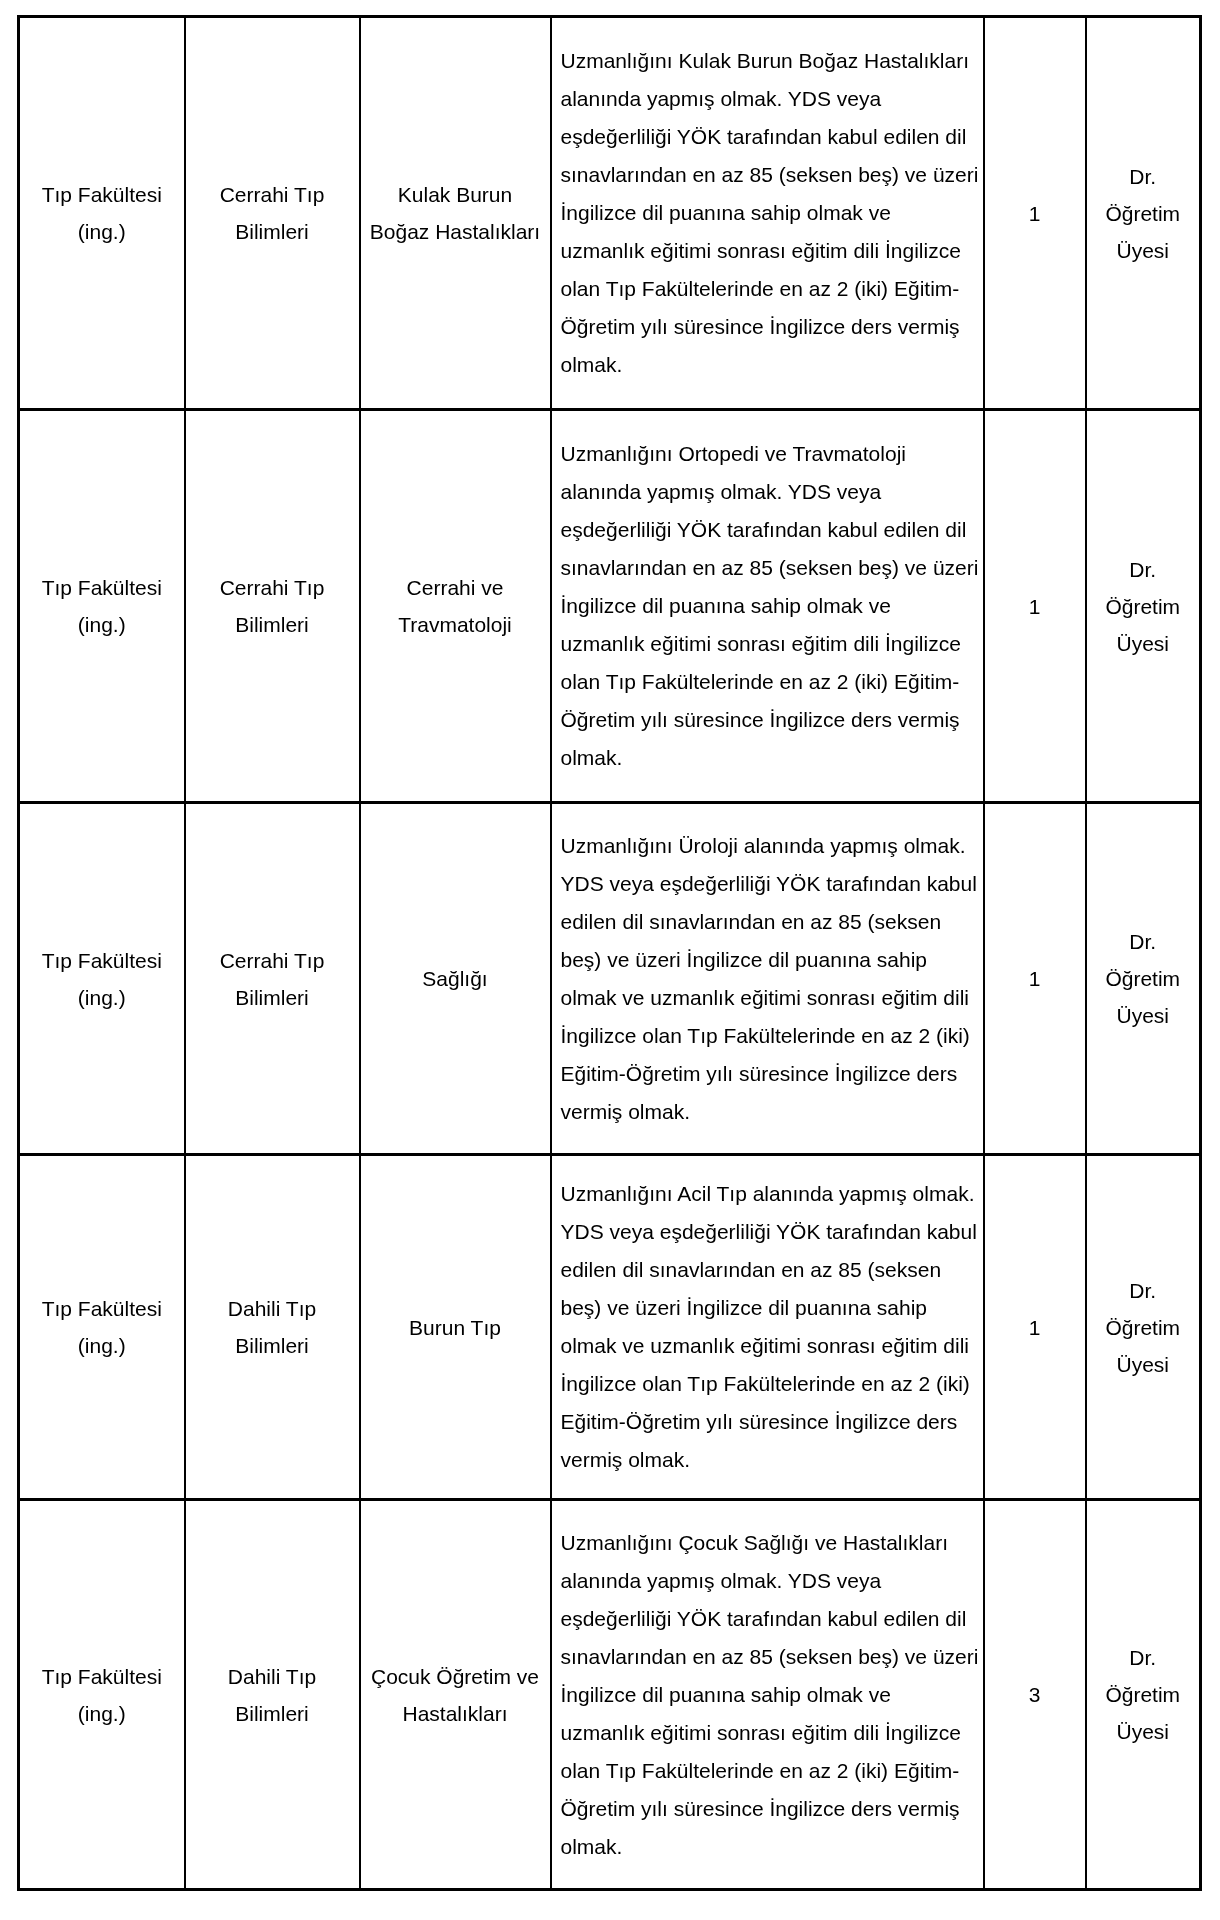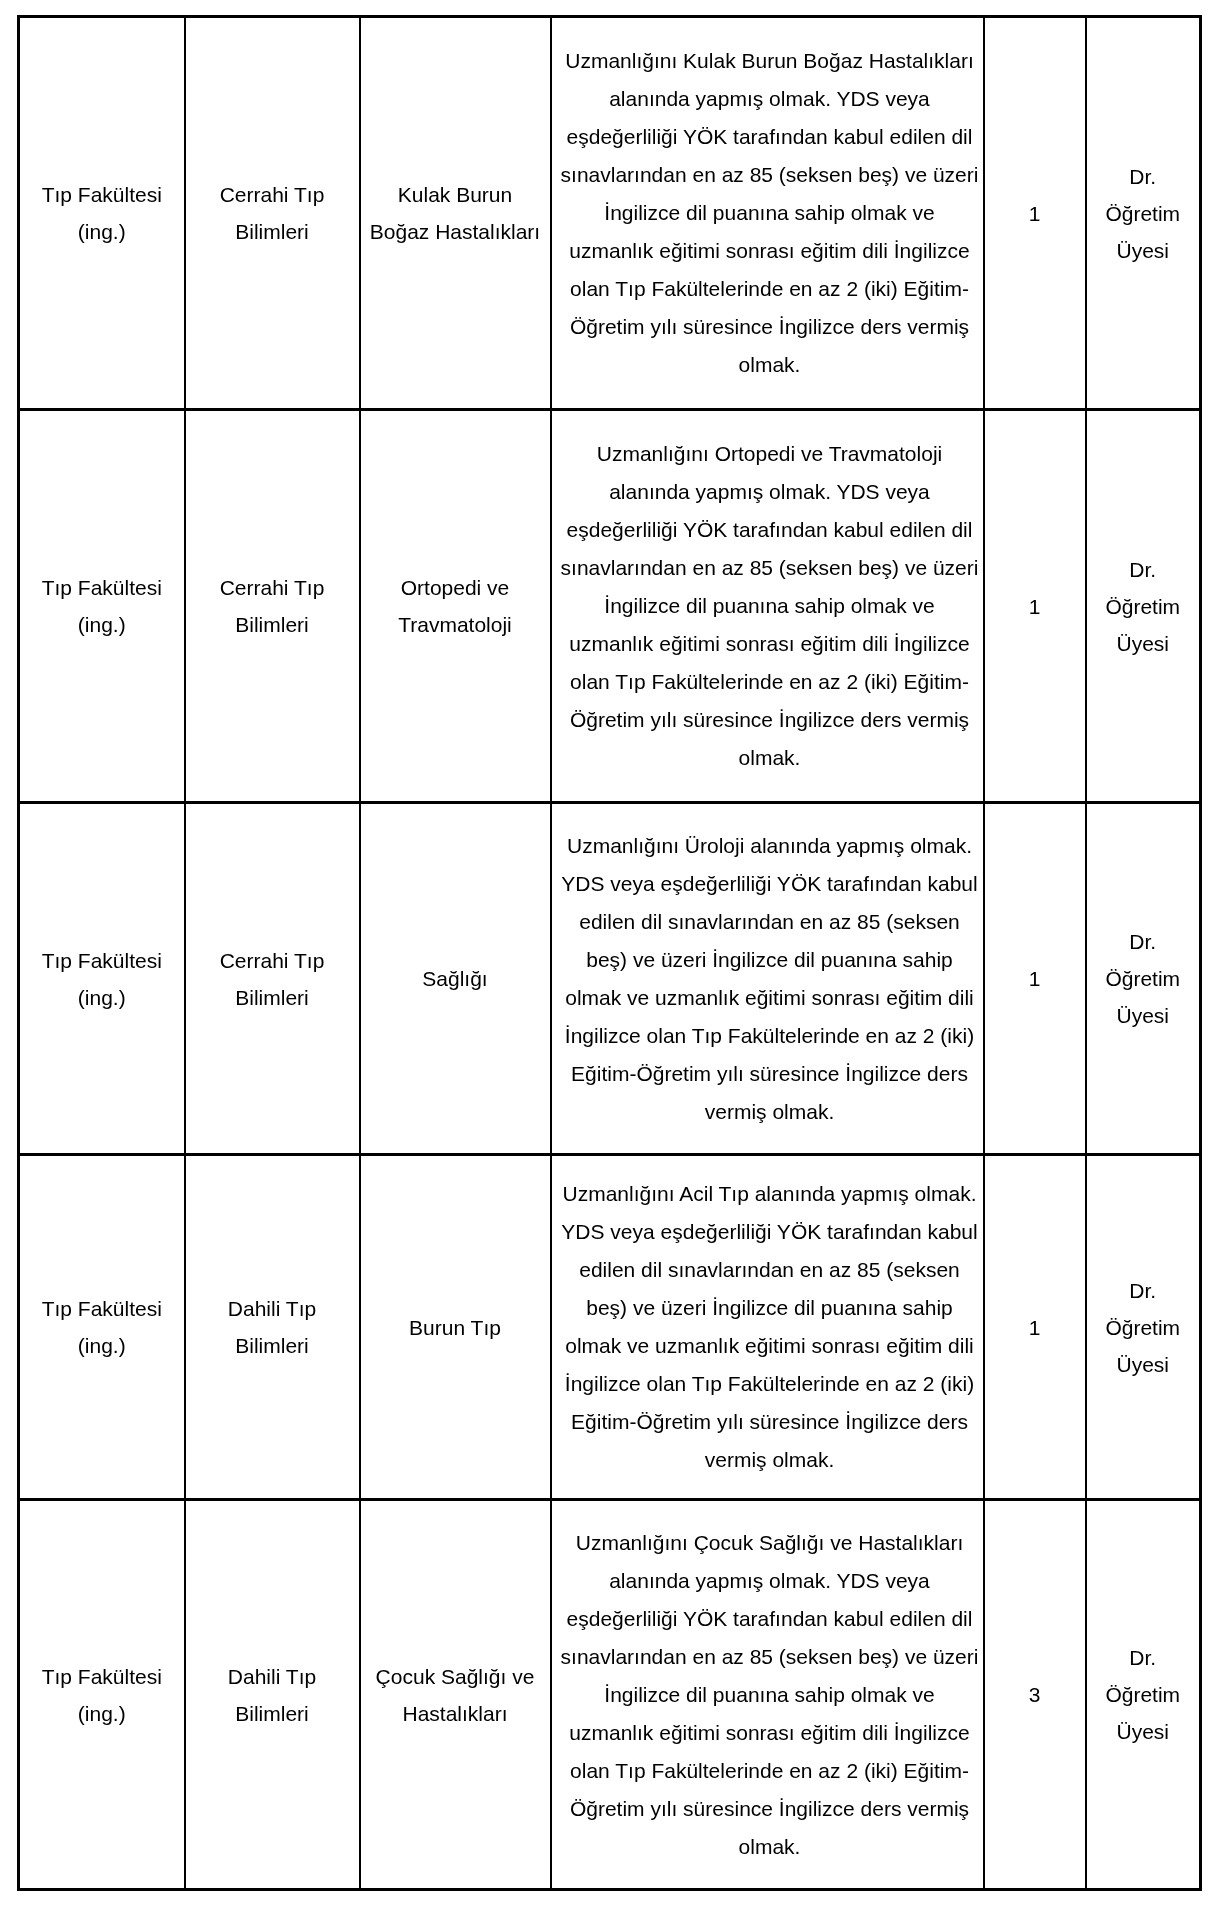--- a/index.html
+++ b/index.html
@@ -31,21 +31,21 @@
     border-bottom-width: 3px;
     vertical-align: middle;
     text-align: center;
     font-size: 21px;
     line-height: 37px;
     padding: 2px 6px;
     overflow: hidden;
     word-wrap: break-word;
   }
   td.req {
-    text-align: center;
+    text-align: left;
     line-height: 38px;
     padding: 2px 4px 2px 9px;
   }
   tr.r1 { height: 393px; }
   tr.r2 { height: 393px; }
   tr.r3 { height: 352px; }
   tr.r4 { height: 345px; }
   tr.r5 { height: 390px; }
 </style>
 </head>
@@ -66,21 +66,21 @@
         <td>Tıp Fakültesi (ing.)</td>
         <td>Cerrahi Tıp Bilimleri</td>
         <td>Kulak Burun Boğaz Hastalıkları</td>
         <td class="req">Uzmanlığını Kulak Burun Boğaz Hastalıkları alanında yapmış olmak. YDS veya eşdeğerliliği YÖK tarafından kabul edilen dil sınavlarından en az 85 (seksen beş) ve üzeri İngilizce dil puanına sahip olmak ve uzmanlık eğitimi sonrası eğitim dili İngilizce olan Tıp Fakültelerinde en az 2 (iki) Eğitim-Öğretim yılı süresince İngilizce ders vermiş olmak.</td>
         <td>1</td>
         <td>Dr. Öğretim Üyesi</td>
       </tr>
       <tr class="r2">
         <td>Tıp Fakültesi (ing.)</td>
         <td>Cerrahi Tıp Bilimleri</td>
-        <td>Ortopedi ve Travmatoloji</td>
+        <td>Cerrahi ve Travmatoloji</td>
         <td class="req">Uzmanlığını Ortopedi ve Travmatoloji alanında yapmış olmak. YDS veya eşdeğerliliği YÖK tarafından kabul edilen dil sınavlarından en az 85 (seksen beş) ve üzeri İngilizce dil puanına sahip olmak ve uzmanlık eğitimi sonrası eğitim dili İngilizce olan Tıp Fakültelerinde en az 2 (iki) Eğitim-Öğretim yılı süresince İngilizce ders vermiş olmak.</td>
         <td>1</td>
         <td>Dr. Öğretim Üyesi</td>
       </tr>
       <tr class="r3">
         <td>Tıp Fakültesi (ing.)</td>
         <td>Cerrahi Tıp Bilimleri</td>
         <td>Sağlığı</td>
         <td class="req">Uzmanlığını Üroloji alanında yapmış olmak. YDS veya eşdeğerliliği YÖK tarafından kabul edilen dil sınavlarından en az 85 (seksen beş) ve üzeri İngilizce dil puanına sahip olmak ve uzmanlık eğitimi sonrası eğitim dili İngilizce olan Tıp Fakültelerinde en az 2 (iki) Eğitim-Öğretim yılı süresince İngilizce ders vermiş olmak.</td>
         <td>1</td>
@@ -90,20 +90,20 @@
         <td>Tıp Fakültesi (ing.)</td>
         <td>Dahili Tıp Bilimleri</td>
         <td>Burun Tıp</td>
         <td class="req">Uzmanlığını Acil Tıp alanında yapmış olmak. YDS veya eşdeğerliliği YÖK tarafından kabul edilen dil sınavlarından en az 85 (seksen beş) ve üzeri İngilizce dil puanına sahip olmak ve uzmanlık eğitimi sonrası eğitim dili İngilizce olan Tıp Fakültelerinde en az 2 (iki) Eğitim-Öğretim yılı süresince İngilizce ders vermiş olmak.</td>
         <td>1</td>
         <td>Dr. Öğretim Üyesi</td>
       </tr>
       <tr class="r5">
         <td>Tıp Fakültesi (ing.)</td>
         <td>Dahili Tıp Bilimleri</td>
-        <td>Çocuk Sağlığı ve Hastalıkları</td>
+        <td>Çocuk Öğretim ve Hastalıkları</td>
         <td class="req">Uzmanlığını Çocuk Sağlığı ve Hastalıkları alanında yapmış olmak. YDS veya eşdeğerliliği YÖK tarafından kabul edilen dil sınavlarından en az 85 (seksen beş) ve üzeri İngilizce dil puanına sahip olmak ve uzmanlık eğitimi sonrası eğitim dili İngilizce olan Tıp Fakültelerinde en az 2 (iki) Eğitim-Öğretim yılı süresince İngilizce ders vermiş olmak.</td>
         <td>3</td>
         <td>Dr. Öğretim Üyesi</td>
       </tr>
     </tbody>
   </table>
 </div>
 
 </body></html>

